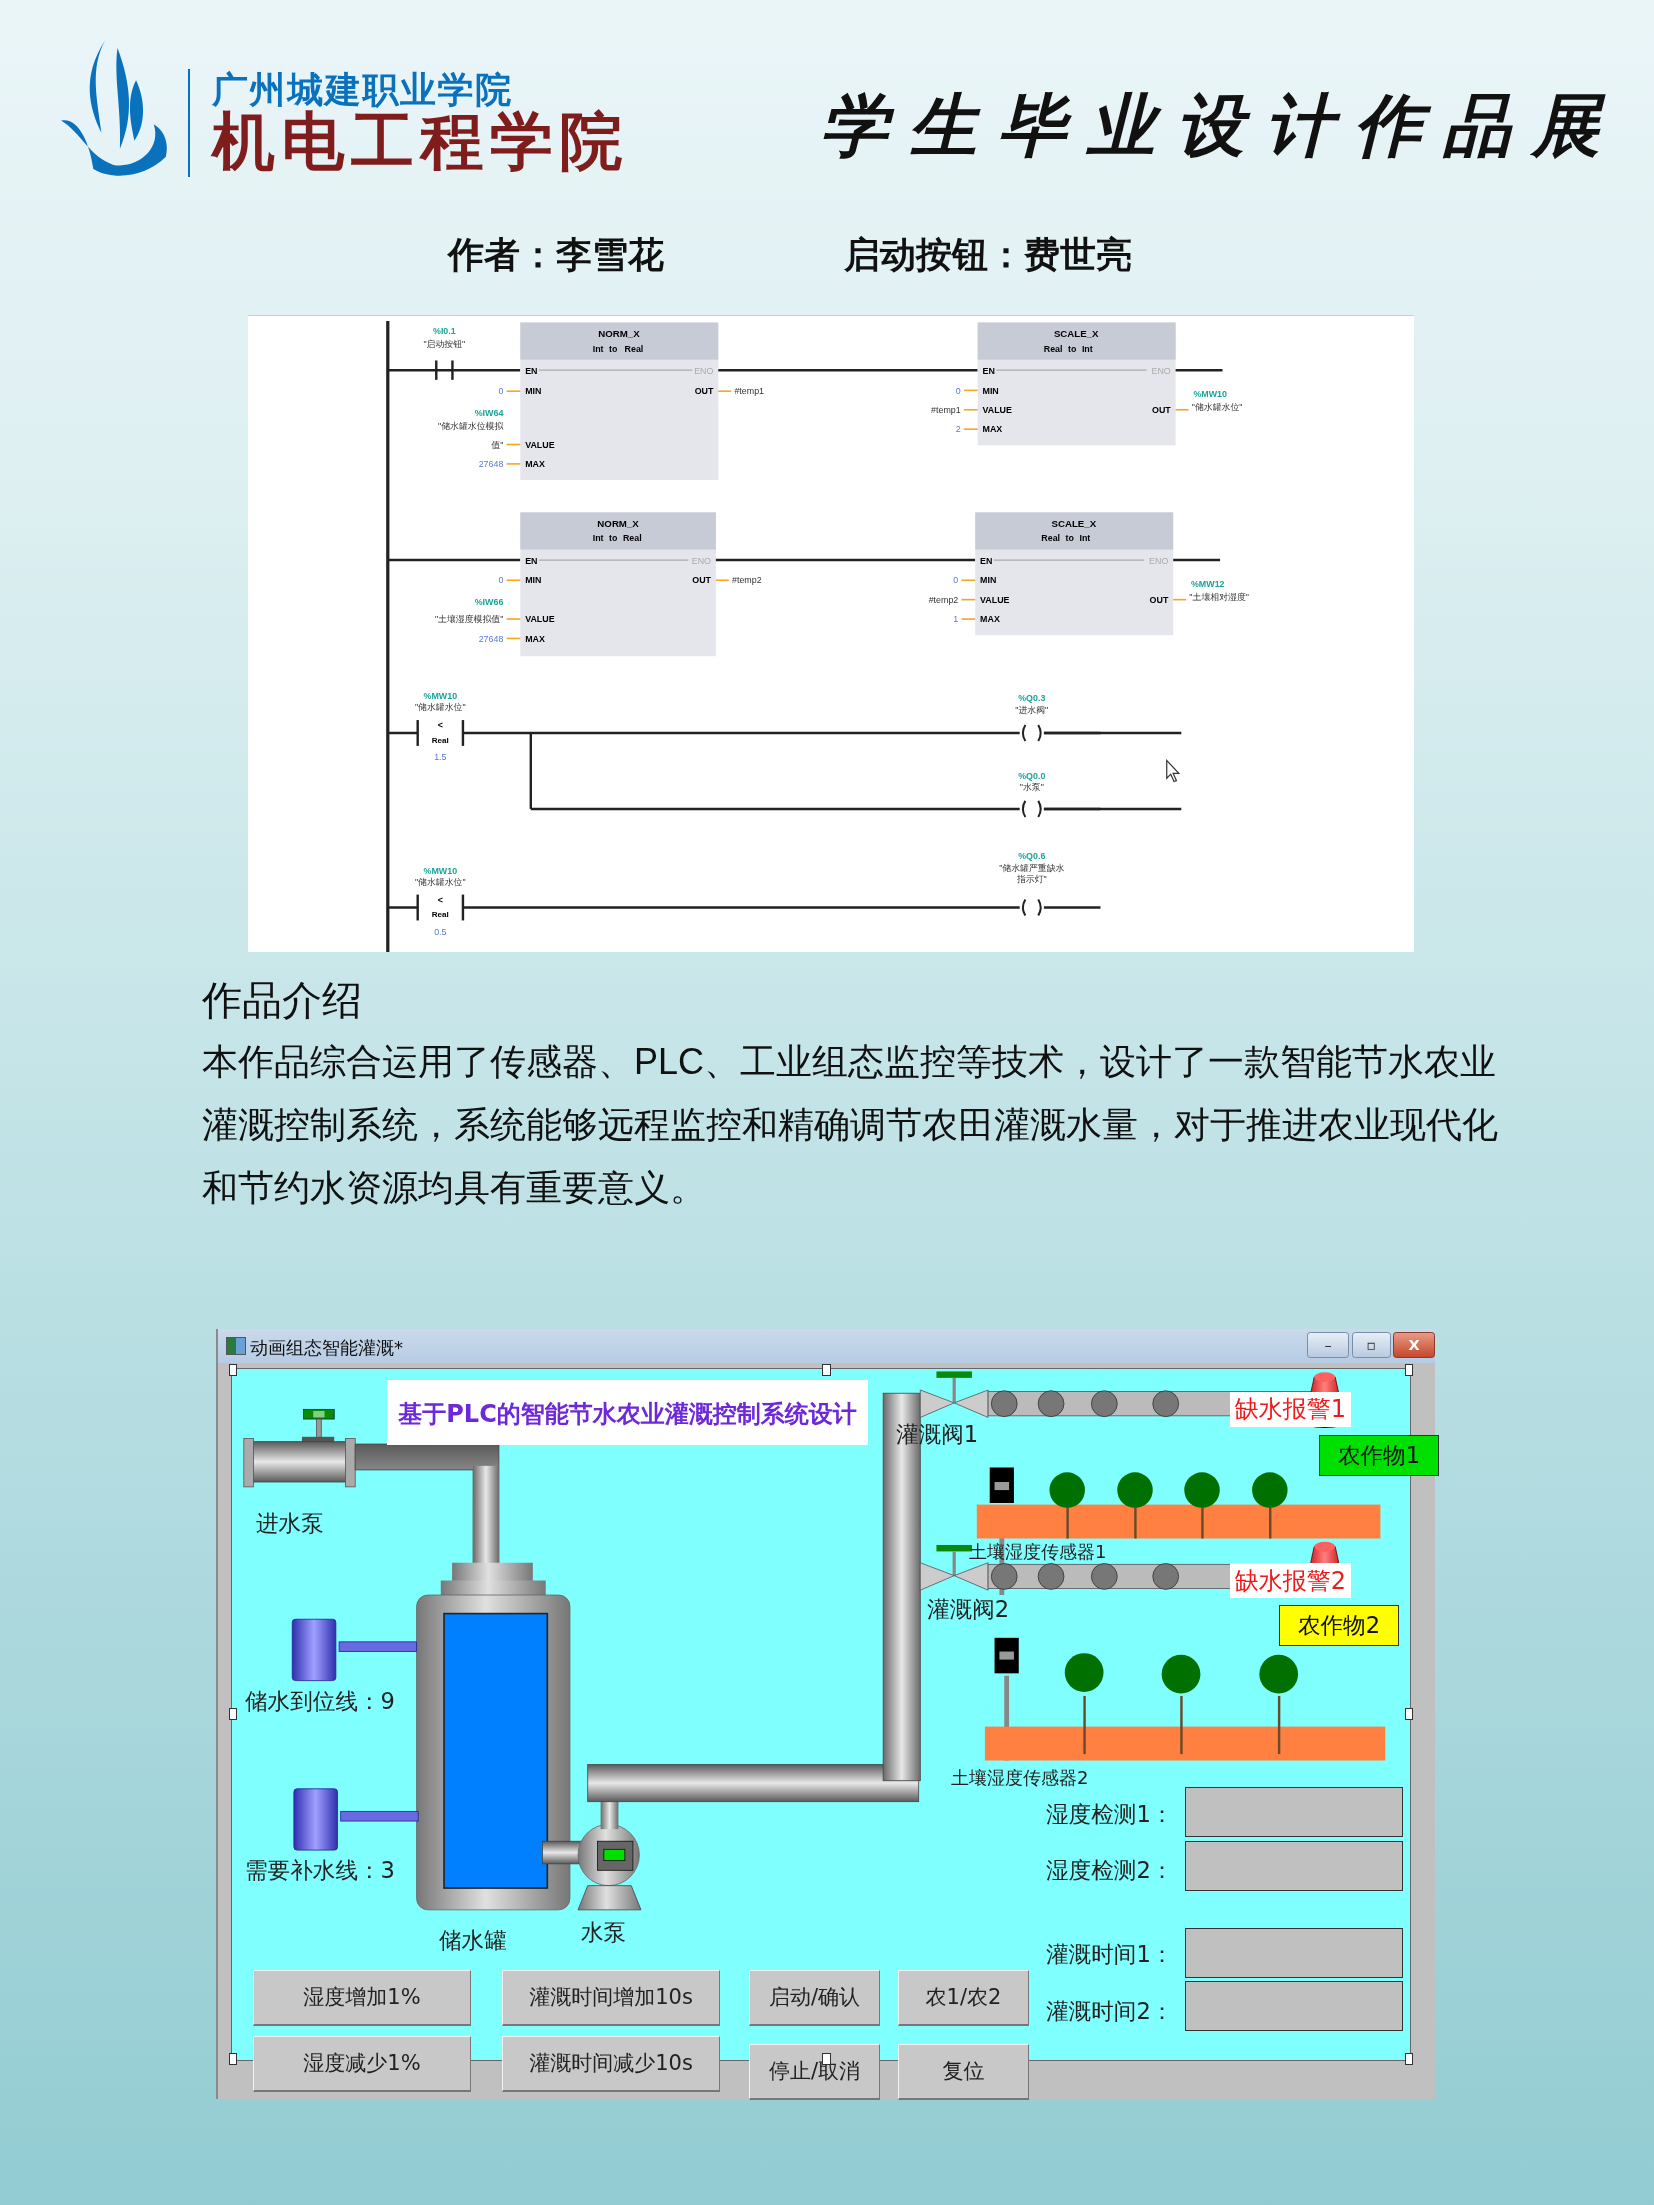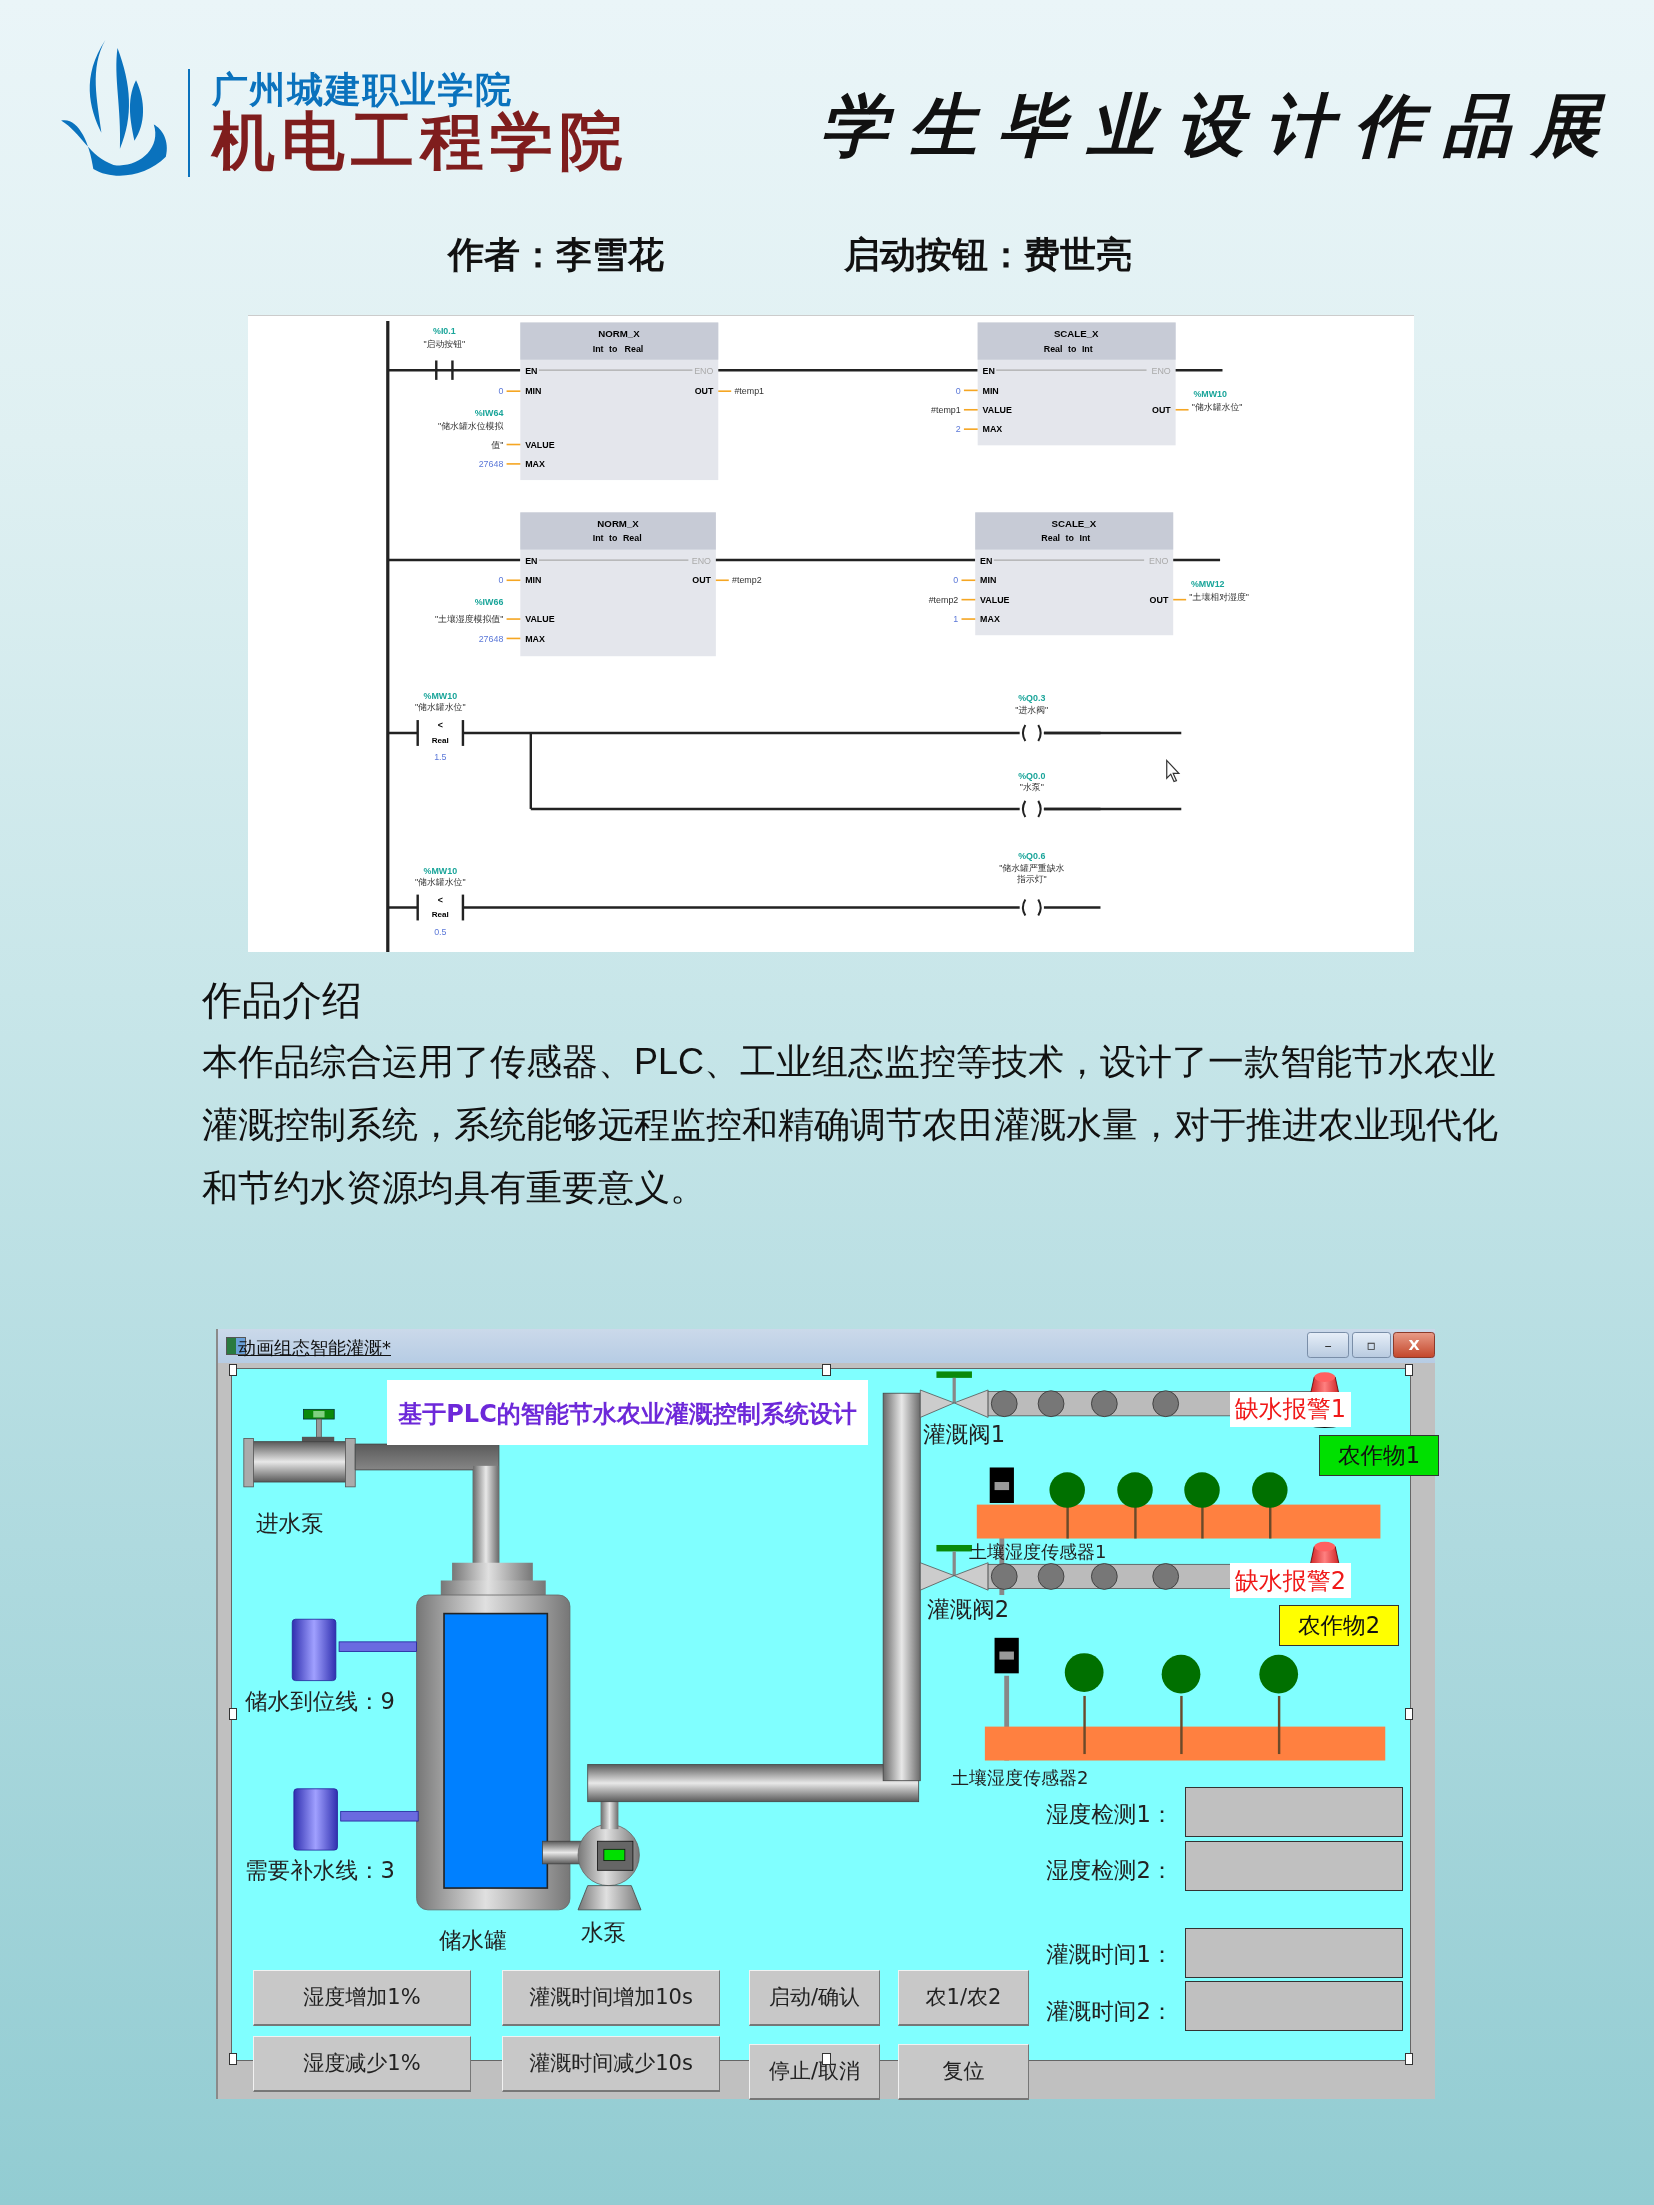--- a/index.html
+++ b/index.html
@@ -20,21 +20,21 @@
   #ladder{left:248px;top:315px;width:1166px;height:636px;background:#fff;border-top:1.6px solid #ccc;}
   #ladder svg{position:absolute;left:0;top:0;}
   .lt{font-family:"Liberation Sans",sans-serif;}
   
   #intro-heading{left:202px;top:973px;font-size:40px;font-family:"Liberation Serif","DejaVu Serif",serif;}
   #intro-body{left:202px;top:1030px;width:1309px;font-size:36px;line-height:63px;font-family:Liberation Sans, sans-serif;}
   
   #scada{left:216px;top:1329px;width:1217px;height:770px;background:#c0c0c0;border-left:2.4px solid #8a8a8a;}
   #titlebar{position:absolute;left:0;top:0;width:100%;height:34px;background:linear-gradient(180deg,#cbd9ea,#b6cce4);}
   #app-icon{position:absolute;left:8px;top:8px;width:18px;height:16px;background:linear-gradient(90deg,#2a7a40 0 50%,#6aa0d8 50%);border:0.8px solid #555;}
-  #window-title{position:absolute;left:20px;top:6.5px;font-size:18px;color:#111;text-decoration:underline;}
+  #window-title{position:absolute;left:32px;top:6.5px;font-size:18px;color:#111;}
   .wbtn{position:absolute;top:3.2px;height:24px;border:0.8px solid #7a8ea8;border-radius:3.2px;background:linear-gradient(180deg,#e6eef8,#b9cbe0);font-size:14.5px;text-align:center;line-height:24px;color:#333;}
   #btn-min{right:86px;width:40px;}
   #btn-max{right:44px;width:37px;}
   #btn-close{right:0;width:40px;background:linear-gradient(180deg,#e89a86,#c4482c);color:#fff;font-weight:bold;border-color:#8c3a2a;}
   #canvas{position:absolute;left:13px;top:39px;width:1178px;height:691px;background:#80ffff;border:1.6px solid #666;}
   .handle{position:absolute;width:6.5px;height:9.7px;background:#fff;border:0.8px solid #333;}
   #canvas svg{position:absolute;left:0;top:0;}
   .lbl{position:absolute;font-size:22.6px;color:#222;white-space:nowrap;font-family:"DejaVu Sans",sans-serif;}
   #sys-title-box{position:absolute;left:155px;top:11.3px;width:481px;height:65px;background:#fff;}
   #sys-title{position:absolute;left:0;top:18px;width:100%;text-align:center;font-size:24px;font-weight:bold;color:#6d28d9;}
@@ -402,21 +402,21 @@
 
     <div id="sys-title-box">
       <div id="sys-title">基于PLC的智能节水农业灌溉控制系统设计</div>
     </div>
 
     <div class="lbl" style="left:24px;top:139px;">进水泵</div>
     <div class="lbl" style="left:13px;top:317px;">储水到位线：9</div>
     <div class="lbl" style="left:13px;top:486px;">需要补水线：3</div>
     <div class="lbl" style="left:207px;top:556px;">储水罐</div>
     <div class="lbl" style="left:349px;top:548px;">水泵</div>
-    <div class="lbl" style="left:691px;top:50px;">灌溉阀1</div>
+    <div class="lbl" style="left:664px;top:50px;">灌溉阀1</div>
     <div class="lbl" style="left:695px;top:225px;">灌溉阀2</div>
     <div class="lbl" style="left:737px;top:171px;font-size:18px;">土壤湿度传感器1</div>
     <div class="lbl" style="left:719px;top:397px;font-size:18px;">土壤湿度传感器2</div>
 
     <div class="alarm" style="left:998px;top:22.6px;">缺水报警1</div>
     <div class="alarm" style="left:998px;top:194px;">缺水报警2</div>
 
     <div class="crop" style="left:1047px;top:66px;width:118px;height:39px;line-height:39px;background:#00e000;margin-left:40px;">农作物1</div>
     <div class="crop" style="left:1047px;top:236px;width:118px;height:39px;line-height:39px;background:#ffff00;">农作物2</div>
 

